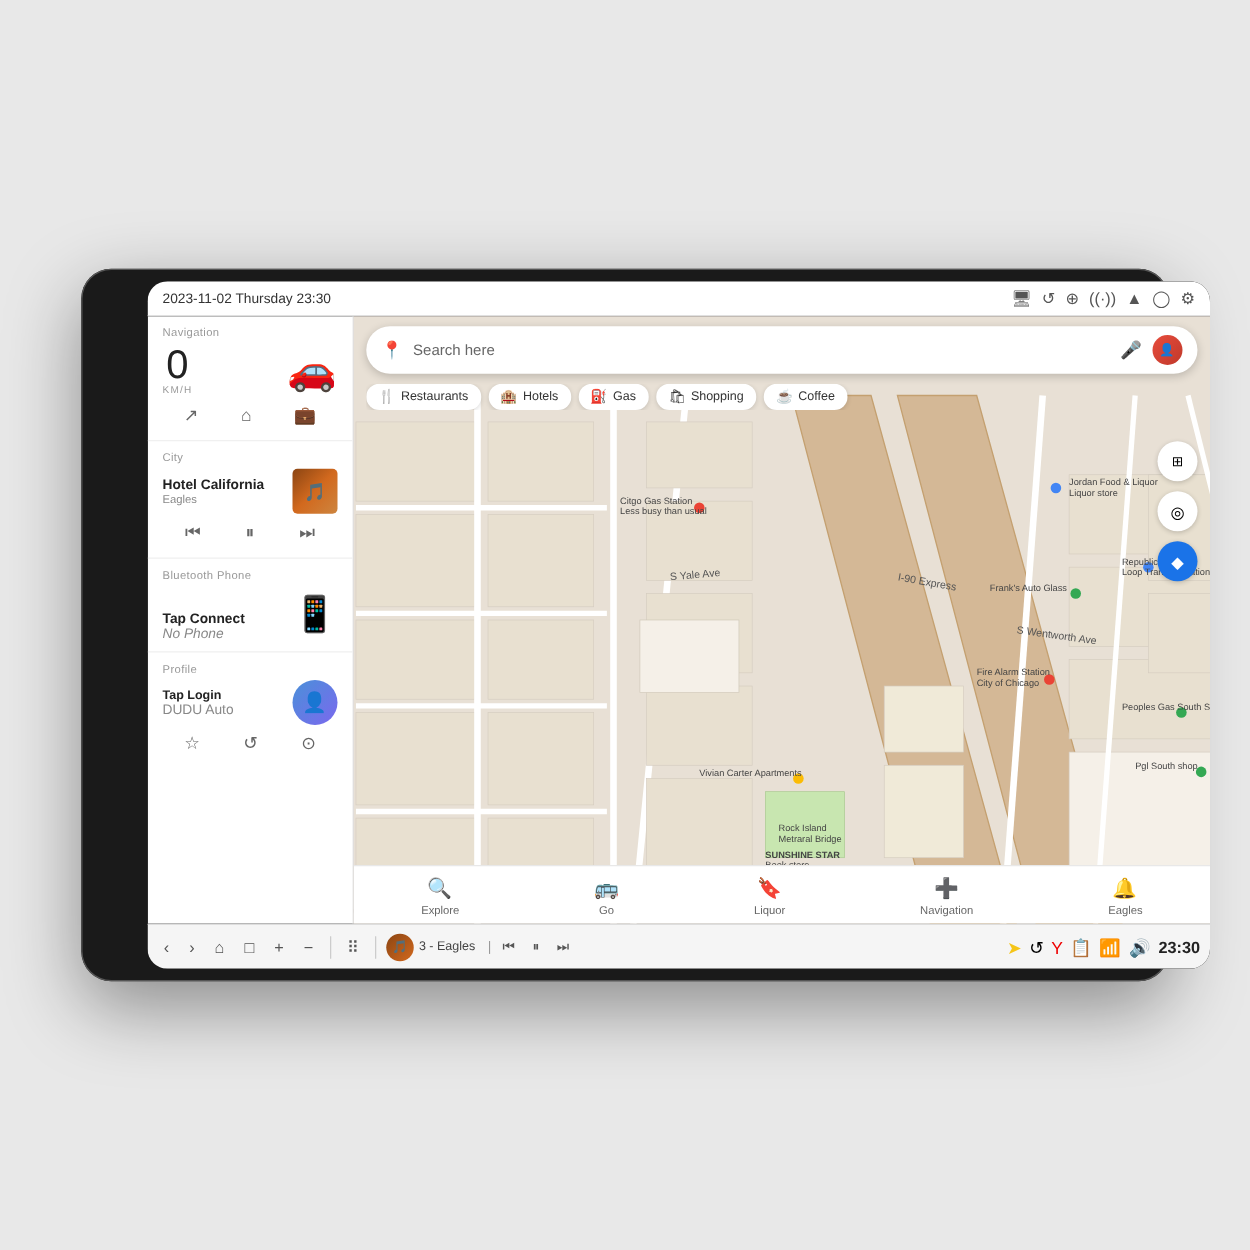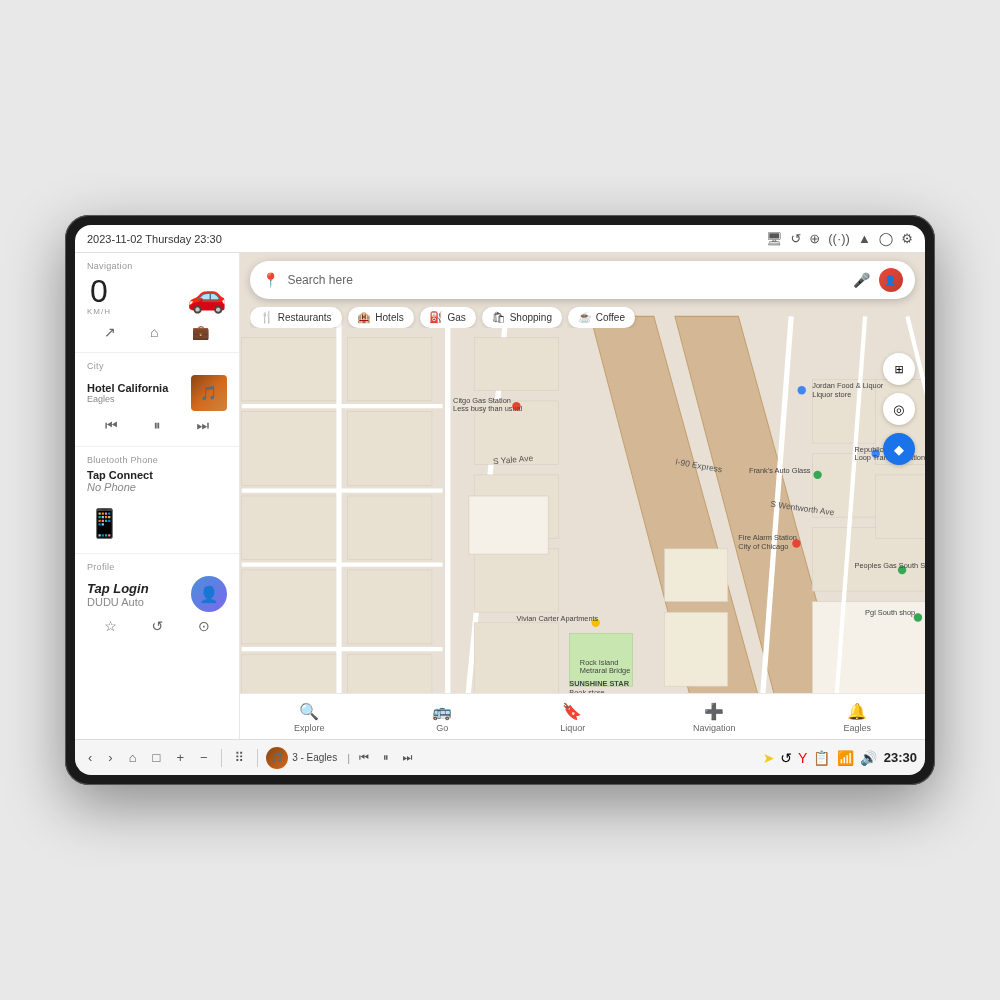--- a/index.html
+++ b/index.html
@@ -22,20 +22,21 @@
       position: relative;
     }
     .screen {
       width: 100%;
       height: 100%;
       background: #000000;
       border-radius: 16px;
       overflow: hidden;
       display: flex;
       flex-direction: column;
+      margin-left: 43px;
     }
     
     .status-bar {
       display: flex;
       justify-content: space-between;
       align-items: center;
       padding: 4px 12px;
       background: #fff;
       border-bottom: 1px solid #e0e0e0;
       height: 28px;
@@ -144,23 +145,22 @@
       font-size: 14px;
     }
     .music-controls {
       display: flex;
       justify-content: space-around;
       padding: 4px 0 2px;
     }
     
     .bt-content {
       display: flex;
-      align-items: flex-start;
+      align-items: flex-end;
       gap: 8px;
-      flex-direction: column;
     }
     .bt-info {
       flex: 1;
     }
     .bt-title {
       font-size: 11px;
       font-weight: 600;
       color: #222;
     }
     .bt-sub {
@@ -180,24 +180,23 @@
     
     .profile-content {
       display: flex;
       align-items: center;
       gap: 8px;
     }
     .profile-info {
       flex: 1;
     }
     .profile-title {
-      font-size: 13px;
+      font-size: 10px;
       font-weight: 600;
       color: #222;
-      font-style: italic;
     }
     .profile-sub {
       font-size: 11px;
       color: #888;
     }
     .avatar {
       width: 36px;
       height: 36px;
       border-radius: 50%;
       background: linear-gradient(135deg, #4a90d9, #7b68ee);

